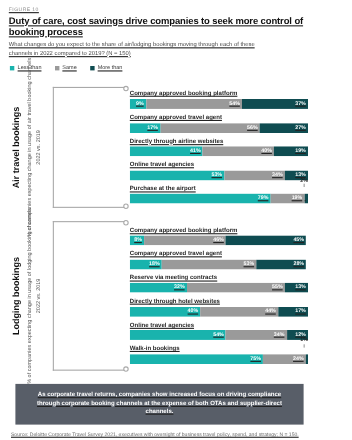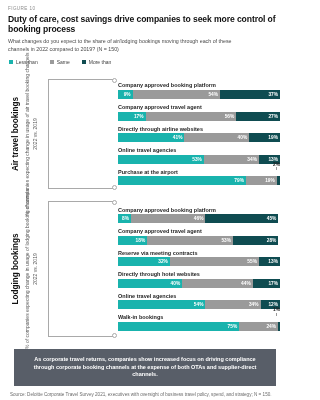--- a/index.html
+++ b/index.html
@@ -13,20 +13,21 @@
     font-family: "Liberation Sans", sans-serif;
     color: #222222;
     overflow: hidden;
   }
   .page {
     position: relative;
     width: 290px;
     height: 360px;
     box-sizing: border-box;
     padding: 6px 8px 0 8px;
+    text-decoration: underline;
   }
 
   
   .fig-label {
     font-size: 4.6px;
     letter-spacing: 0.4px;
     color: #8d8d8d;
     text-transform: uppercase;
     margin: 0 0 4px 0;
   }

